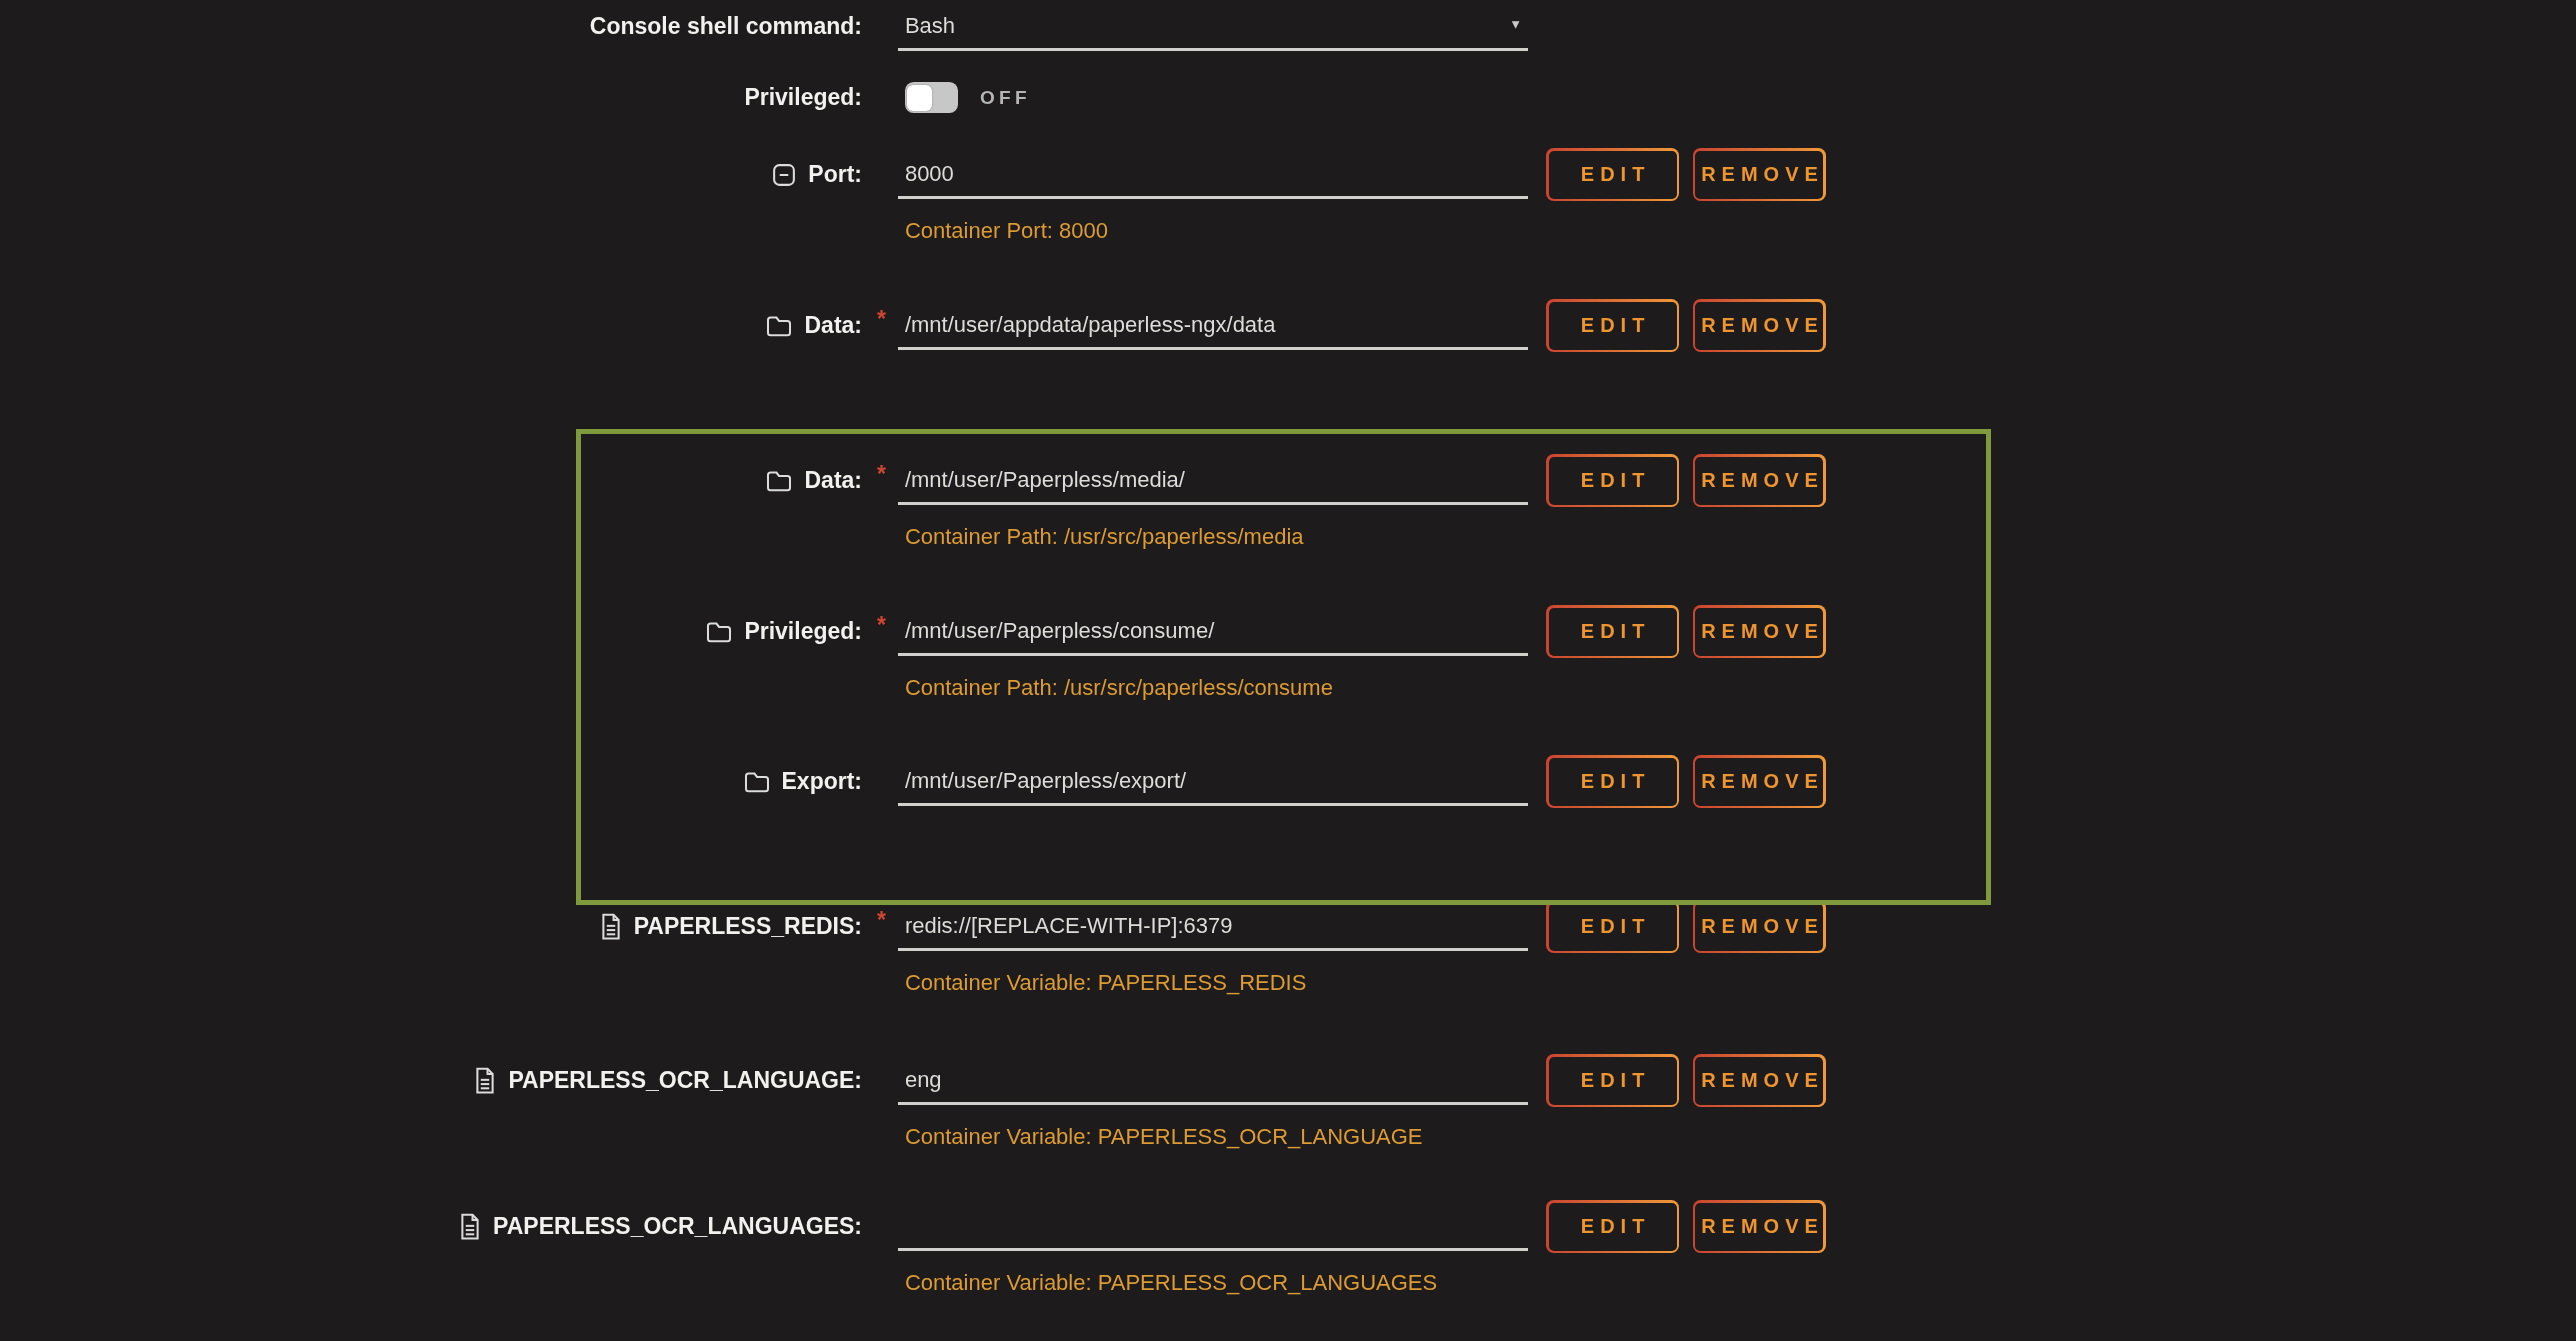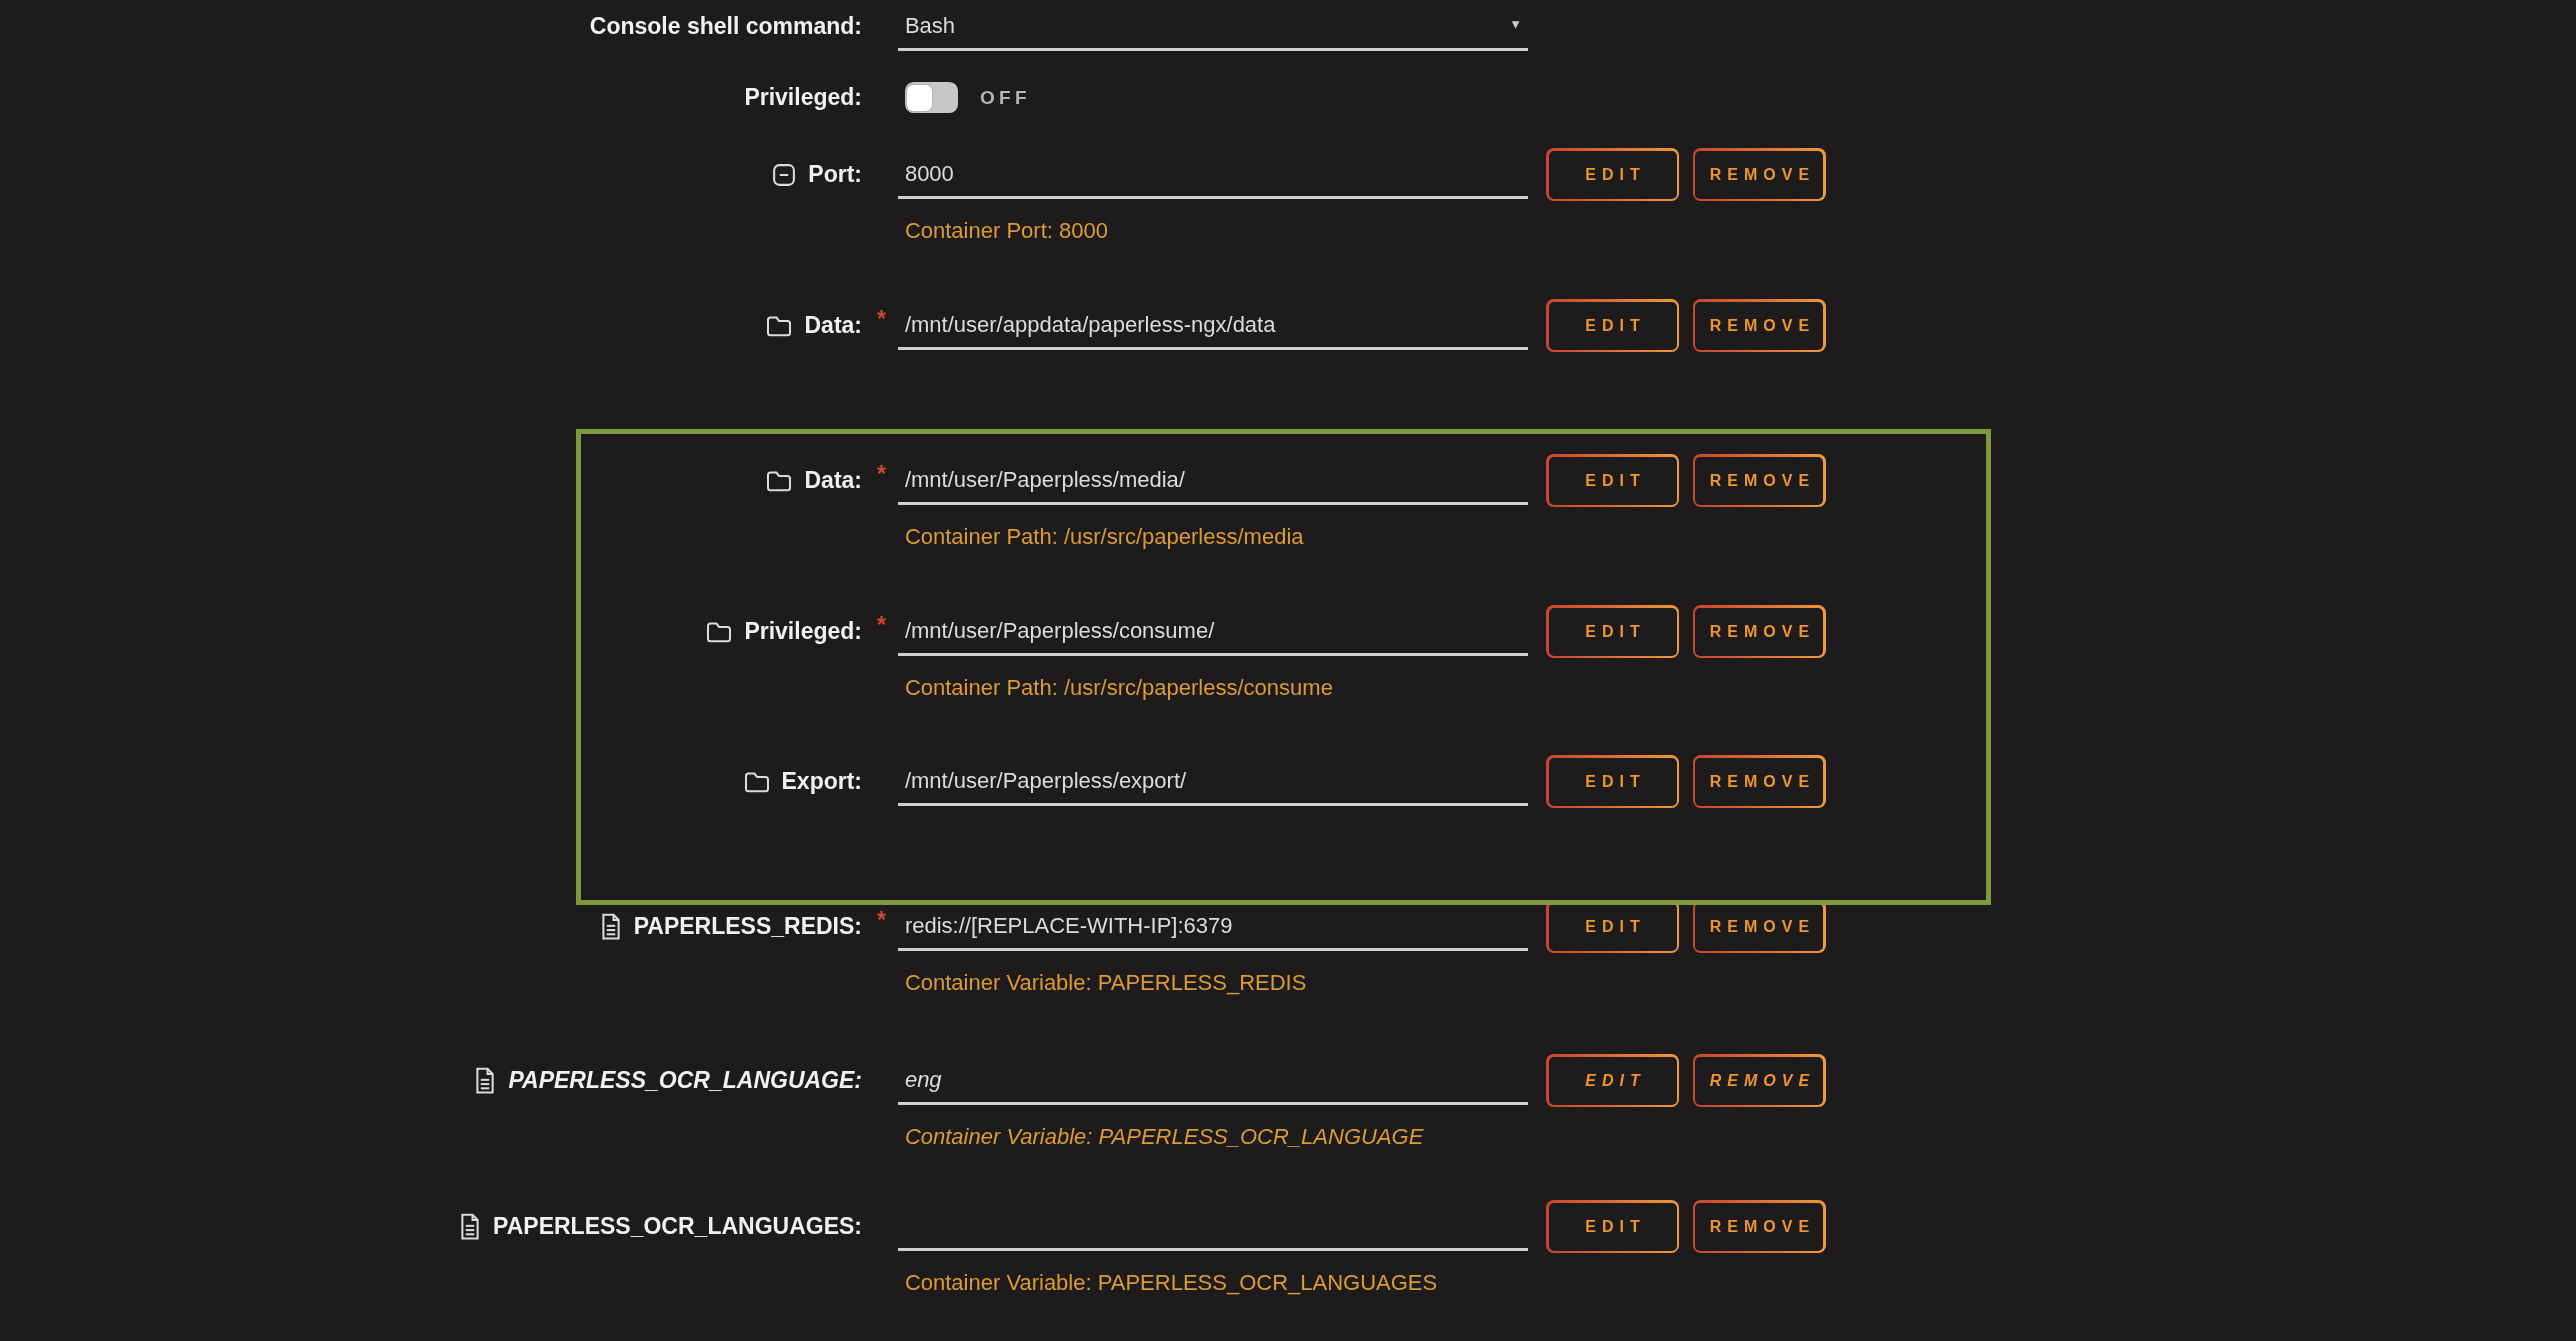--- a/index.html
+++ b/index.html
@@ -13,21 +13,21 @@
   .req{position:absolute;right:12px;top:1.7px;color:#cf4631;font-size:23px;font-weight:bold;}
   .icon{display:flex;align-items:center;}
   .icon svg{display:block;}
   .field{width:630px;height:43px;border-bottom:3.4px solid #d2d0cd;font-size:22px;
       color:#dddcda;position:relative;white-space:nowrap;}
   .field .val{padding-left:6.9px;line-height:41px;display:inline-block;}
   .caret{position:absolute;right:8.6px;top:0;font-size:15.4px;color:#c9c9c9;line-height:38px;}
   .btns{display:flex;gap:13.7px;margin-left:18px;margin-top:-5.1px;}
   .btn{background:linear-gradient(90deg,#c94431,#f0993a);padding:2.6px;border-radius:7.7px;cursor:pointer;}
   .btn-inner{background:#1d1b1b;border-radius:5.1px;height:48px;width:128px;display:flex;
-      align-items:center;justify-content:center;color:#ee9530;font-weight:bold;font-size:16px;
+      align-items:center;justify-content:center;color:#ee9530;font-weight:bold;font-size:20px;
       letter-spacing:6px;text-indent:6px;}
   .helper{margin-left:898px;padding-left:6.9px;margin-top:17px;font-size:22px;color:#dd9b33;}
   
   #shell-row{top:5.1px;}
   
   #priv-row{top:82px;}
   #priv-row .label-cell{height:31px;}
   .switch{width:53px;height:31px;background:#c7c7c7;border-radius:8.6px;margin-left:6.9px;
       display:flex;align-items:center;cursor:pointer;}
   .knob{width:25px;height:26px;background:#ffffff;border-radius:6px;margin-left:2.6px;
@@ -198,21 +198,21 @@
             <div class="btn">
               <div class="btn-inner">EDIT</div>
             </div>
             <div class="btn">
               <div class="btn-inner">REMOVE</div>
             </div>
           </div>
         </div>
         <div class="helper">Container Variable: PAPERLESS_REDIS</div>
       </div>
-      <div class="group" style="top: 1059px; font-style: italic;">
+      <div class="group" style="top: 1059px;">
         <div class="row">
           <div class="label-cell">
             <span class="icon">
               <svg width="22" height="27.4" viewBox="0 0 26 32" fill="none" stroke="#dcdcdc" stroke-width="2.4">
                 <path d="M4 2 h12 l6 6 v22 H4 z"></path>
                 <path d="M16 2 v6 h6"></path>
                 <line x1="8" y1="15" x2="18" y2="15"></line>
                 <line x1="8" y1="20" x2="18" y2="20"></line>
                 <line x1="8" y1="25" x2="18" y2="25"></line>
               </svg>

